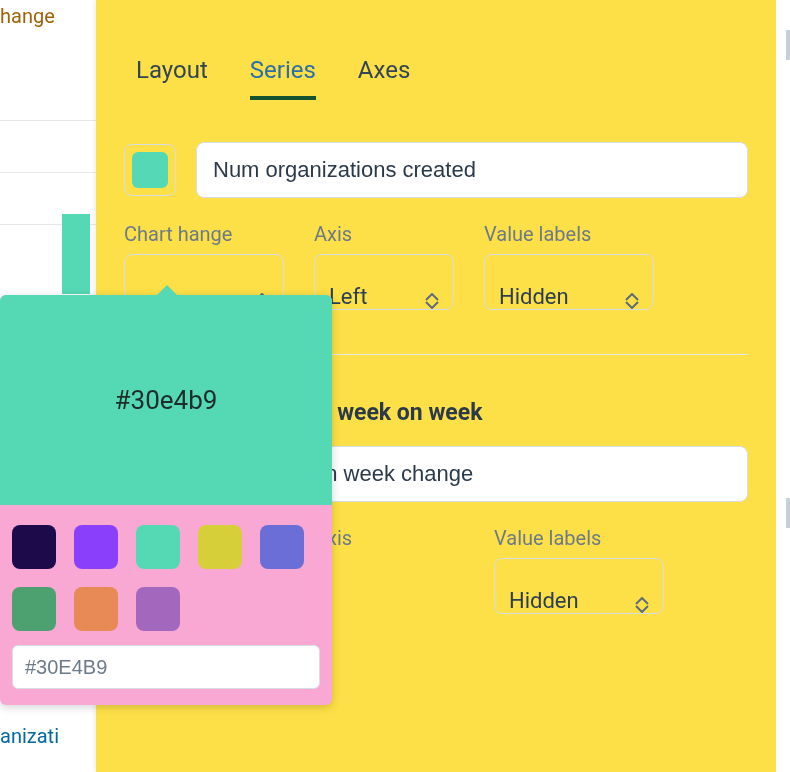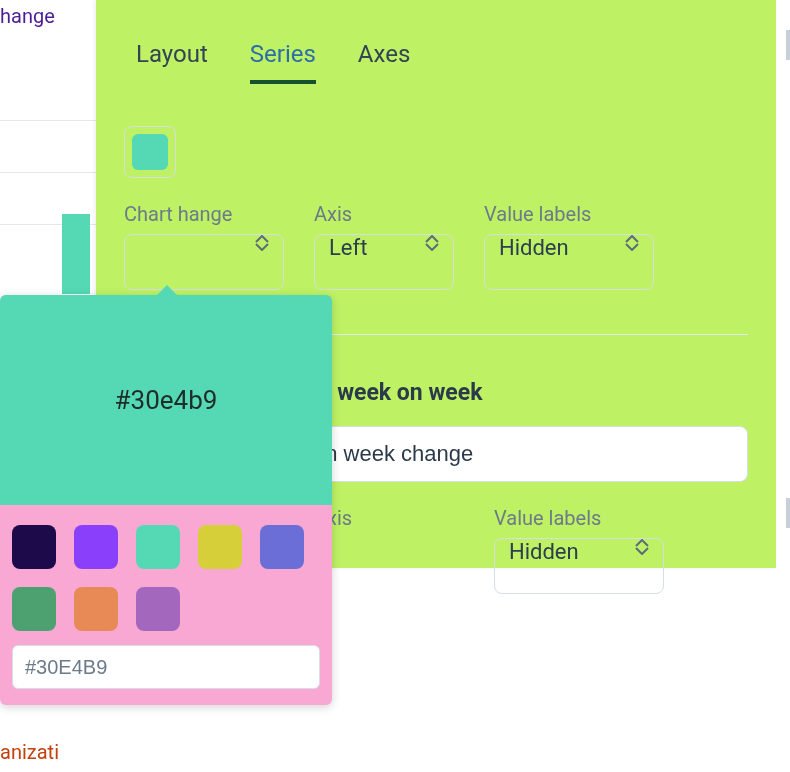--- a/index.html
+++ b/index.html
@@ -9,28 +9,28 @@
       width: 790px;
       height: 772px;
       position: relative;
       overflow: hidden;
       color: #2c3e50;
     }
     .bg-frag-top {
       position: absolute;
       left: 0; top: 0;
       font-size: 20px;
-      color: #4c1d95;
+      color: #a16207;
       padding: 4px 0;
     }
     .bg-frag-bot {
       position: absolute;
-      left: 0; bottom: 8px;
+      left: 0; bottom: 24px;
       font-size: 20px;
-      color: #c2410c;
+      color: #0369a1;
       margin-top: 12px;
     }
     .bg-rows {
       position: absolute;
       left: 0; top: 120px;
       width: 100px;
     }
     .bg-row {
       height: 52px;
       border-top: 1px solid #e5e8eb;
@@ -46,24 +46,24 @@
       right: 0; top: 0;
       width: 8px; height: 772px;
     }
     .right-rail .rb {
       position: absolute; right: 0; width: 4px; background: #c7d0d9;
     }
     .panel {
       position: absolute;
       left: 96px; top: 0;
       width: 680px;
-      height: 568px;
-      background: #bef264;
+      height: 772px;
+      background: #fde047;
       box-shadow: -2px 0 4px rgba(0,0,0,0.06);
-      padding: 0 28px;
+      padding: 16px 28px;
     }
     .tabs {
       display: flex;
       gap: 42px;
       padding: 40px 12px 0 12px;
     }
     .tab {
       font-size: 24px;
       color: #334455;
       padding-bottom: 12px;
@@ -121,21 +121,21 @@
     .field-label {
       font-size: 20px;
       color: #6c7a89;
     }
     .select {
       height: 56px;
       border: 1px solid #d6dde3;
       border-radius: 8px;
       padding: 0 14px;
       display: flex;
-      align-items: flex-start;
+      align-items: flex-end;
       justify-content: space-between;
       cursor: pointer;
       font-size: 22px;
       gap: 14px;
     }
     .select .caret {
       display: flex; flex-direction: column; gap: 0px;
       color: #5d6b7a;
     }
     .select .caret svg { display: block; }
@@ -220,20 +220,21 @@
     <div class="tab">Layout</div>
     <div class="tab active">Series</div>
     <div class="tab">Axes</div>
   </div>
 
   <div class="series-block">
     <div class="row">
       <div class="color-swatch-btn">
         <div class="color-swatch" style="background:#55d9b5"></div>
       </div>
+      <input class="text-input" type="text" value="Num organizations created" style="">
     </div>
     <div class="field-row">
       <div class="field" style="flex: 0 0 160px;">
         <div class="field-label">Chart hange</div>
         <div class="select" style="justify-content:flex-end;">
           <span></span>
           <span class="caret">
             <svg width="14" height="8" viewBox="0 0 14 8">
                 <path d="M1 7 L7 1 L13 7" fill="none" stroke="#5d6b7a" stroke-width="2"></path>
               </svg>

